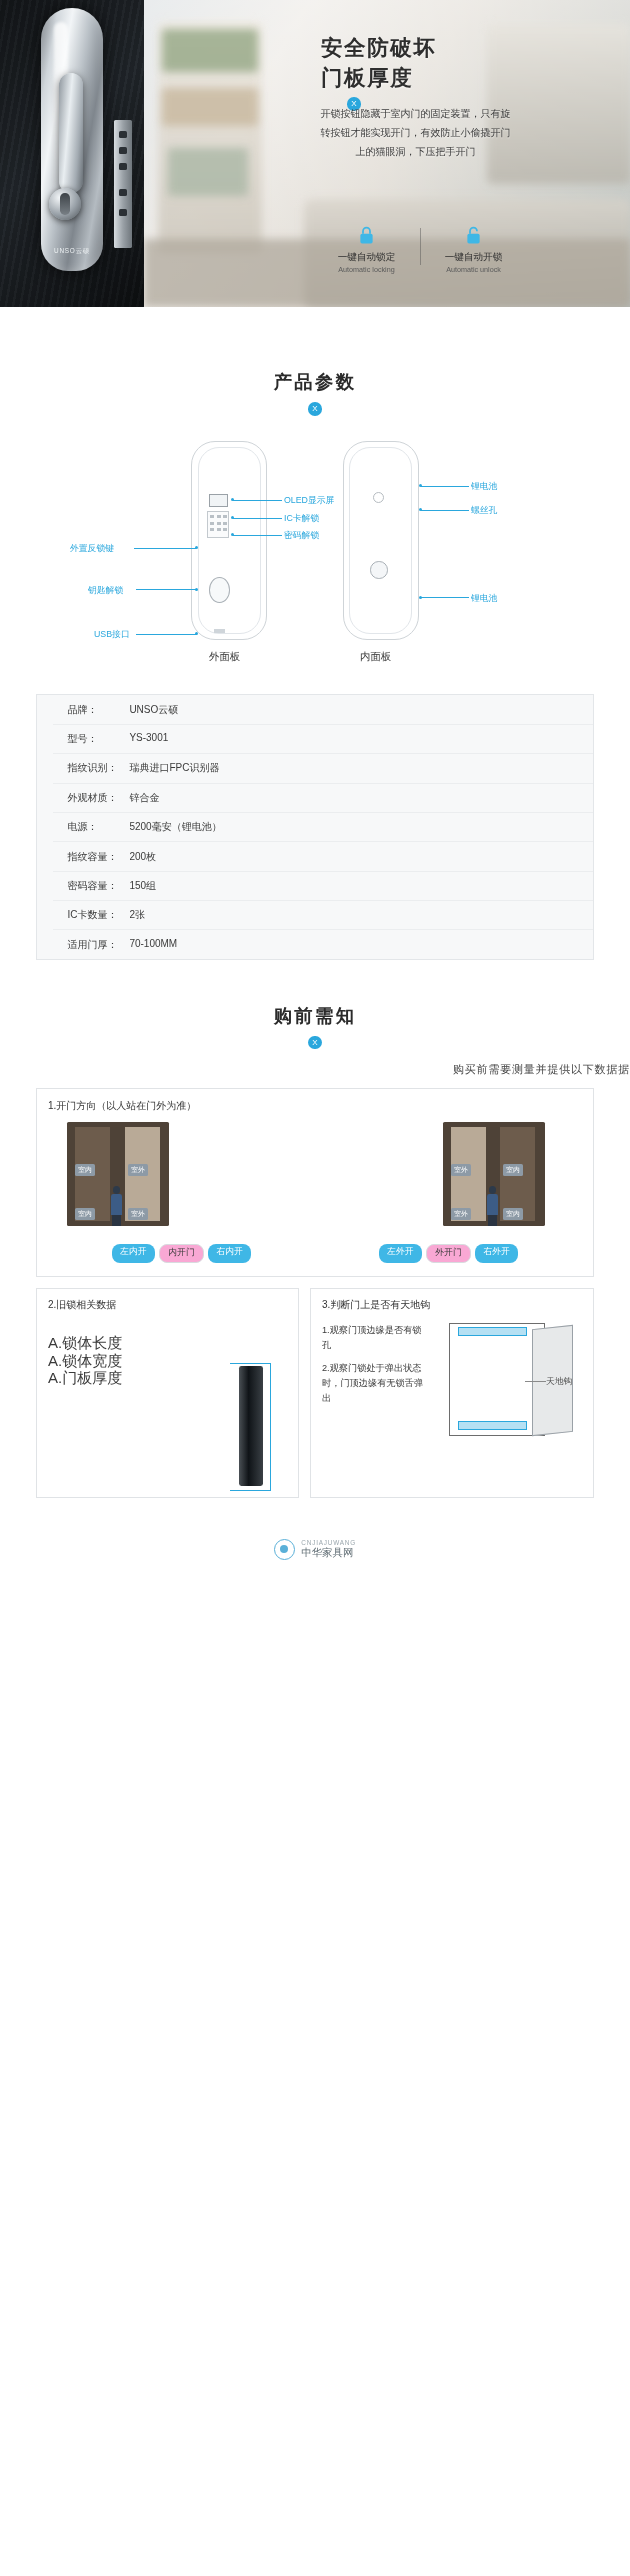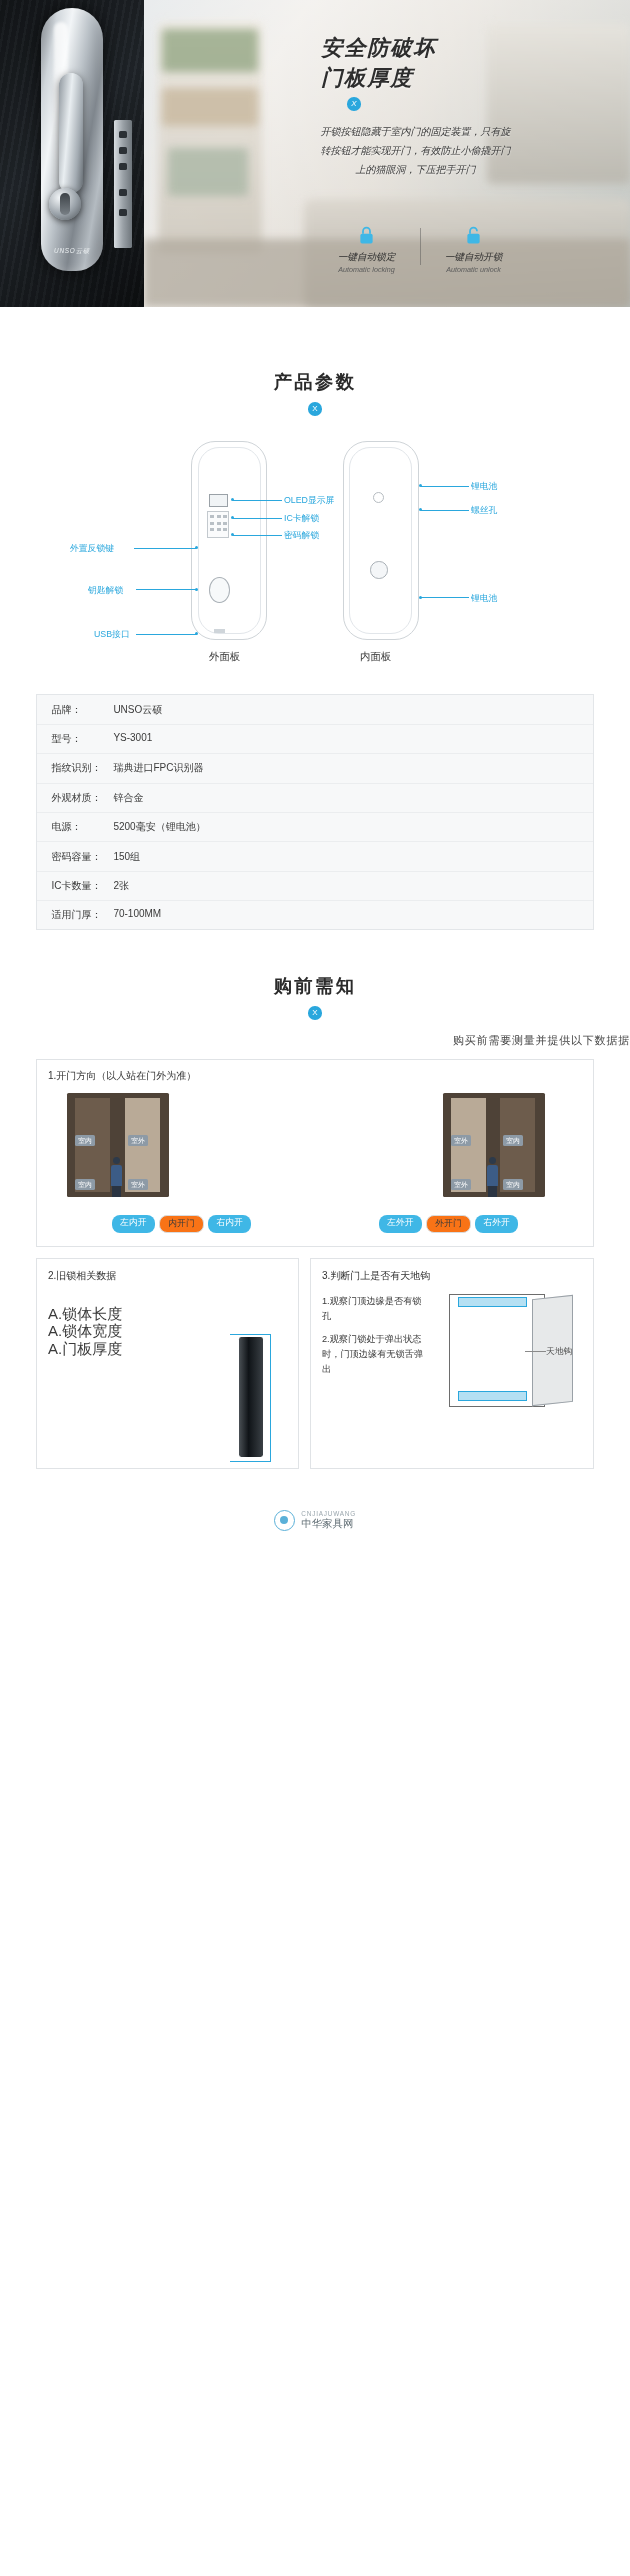--- a/index.html
+++ b/index.html
@@ -5,21 +5,21 @@
   * { box-sizing: border-box; margin: 0; padding: 0; }
   html, body {
     width: 630px;
     background: #ffffff;
     font-family: "Liberation Sans", sans-serif;
     color: #333;
   }
   .page { width: 630px; position: relative; overflow: hidden; }
 
   
-  .hero { width: 630px; height: 345px; display: flex; position: relative; font-style: italic; }
+  .hero { width: 630px; height: 345px; display: flex; position: relative; }
   .hero-left {
     width: 144px; height: 307px;
     background: linear-gradient(135deg,#14171a 0%,#23282d 45%,#0d0f11 100%);
     position: relative; overflow: hidden;
   }
   .wood-grain {
     position: absolute; inset: 0;
     background: repeating-linear-gradient(100deg, rgba(255,255,255,0.02) 0 2.4px, rgba(0,0,0,0.18) 2.4px 7.2px);
     opacity: .8;
   }
@@ -79,21 +79,21 @@
 
   .hero-title {
     position: absolute; left: 177px; top: 33px; font-size: 21.5px; line-height: 30px;
     color: #2e2e2e; font-weight: 700; letter-spacing: 1.6px; text-shadow: 0 0.8px 2.4px rgba(255,255,255,.7);
   }
   .hero-badge {
     position: absolute; left: 203px; top: 97px; width: 13.6px; height: 13.6px; border-radius: 50%;
     background: #2aa7dd; color: #fff; font-size: 8px; text-align: center; line-height: 13.6px;
   }
   .hero-desc {
-    position: absolute; left: 172px; top: 122px; width: 199px;
+    position: absolute; left: 172px; top: 104px; width: 199px;
     font-size: 10px; line-height: 19px; color: #3b3b3b; text-align: center;
     text-shadow: 0 0.8px 1.6px rgba(255,255,255,.65);
   }
   .hero-feats { position: absolute; left: 169px; top: 225px; width: 214px; display: flex; }
   .hero-feat { width: 107px; text-align: center; position: relative; }
   .hero-feat + .hero-feat:before {
     content: ""; position: absolute; left: 0; top: 3.2px; width: 0.8px; height: 37px; background: rgba(80,80,80,.45);
   }
   .feat-icon { width: 21px; height: 21px; margin: 0 auto 4.8px; }
   .feat-cn { font-size: 9.6px; color: #2f2f2f; }
@@ -127,21 +127,21 @@
   .knob-small { position:absolute; left:370px; top:128px; width:17.5px; height:17.5px; border-radius:50%; border:0.8px solid #a9b0b6; background:#f4f6f8; }
   .screw { position:absolute; left:373px; top:59px; width:11px; height:11px; border-radius:50%; border:0.8px solid #b6bcc1; }
   .usb { position:absolute; left:214px; top:196px; width:11px; height:4px; background:#cfd5da; }
 
   .lbl { position: absolute; font-size: 8.8px; color: #2aa7dd; white-space: nowrap; }
   .lead { position: absolute; background: #2aa7dd; height: 0.8px; }
   .dotmark { position: absolute; width: 3.2px; height: 3.2px; border-radius: 50%; background: #2aa7dd; }
   .panel-cap { position: absolute; font-size: 10.4px; color: #333; }
 
   
-  .spec-wrap { width: 558px; margin: 14.4px auto 0; border: 0.8px solid #e3e6e9; background: #f7f8f9; }
+  .spec-wrap { width: 558px; margin: 14.4px auto 0; border: 0.8px solid #e3e6e9; background: #f7f8f9; padding-left: 16px; }
   .spec-row { display: flex; padding: 7.2px 14.4px; font-size: 10px; color: #3a3a3a; border-bottom: 0.8px solid #ebedef; }
   .spec-row:last-child { border-bottom: none; }
   .spec-k { width: 62px; color: #3a3a3a; }
   .spec-v { color: #3a3a3a; }
 
   
   .notes { width: 558px; margin: 6.4px auto 0; }
   .note-box { border: 0.8px solid #e0e3e6; margin-top: 11px; padding: 9.6px 11px 12.8px; }
   .note-title { font-size: 10px; color: #333; margin-bottom: 6.4px; }
   .door-row { display: flex; }
@@ -150,21 +150,21 @@
   .doorframe { position: absolute; top: 3.2px; width: 102px; height: 104px; background: #4e4237; border-radius: 1.6px; }
   .doorleaf { position: absolute; top: 8px; width: 35px; height: 94px; background: #6d5c4c; }
   .doorleaf.light { background: #b9aa97; }
   .person { position: absolute; bottom: 12.8px; width: 12.8px; }
   .p-head { width: 7.2px; height: 7.2px; border-radius: 50%; background: #2d3a4a; margin: 0 auto; }
   .p-body { width: 10.4px; height: 21px; background: #3c5c86; margin: 0.8px auto 0; border-radius: 2.4px 2.4px 0 0; }
   .p-legs { width: 8.8px; height: 11px; background: #2a3442; margin: 0 auto; }
   .tag-in, .tag-out { position: absolute; font-size: 6.8px; color: #fff; background: #8d9aa6; padding: 0.8px 3.2px; border-radius: 1.6px; }
   .btn-row { display: flex; gap: 4.8px; justify-content: center; margin-top: 4.8px; }
   .pill { font-size: 8.8px; color: #fff; background: #3fb7e6; border-radius: 8px; padding: 2.4px 8px; }
-  .pill.plain { background: #f97316; color: #3a3a3a; border: 0.8px solid #d8dcdf; }
+  .pill.plain { background: #f9a8d4; color: #3a3a3a; border: 0.8px solid #d8dcdf; }
 
   .bottom-row { display: flex; gap: 11px; margin-top: 11px; }
   .bcol { border: 0.8px solid #e0e3e6; padding: 9.6px 11px 11px; }
   .bcol.left { width: 263px; }
   .bcol.right { width: 284px; }
   .meas-list { font-size: 15px; line-height: 17.5px; color: #3a3a3a; margin-top: 22px; }
   .lockstrip { position: absolute; right: 24px; top: 32px; width: 24px; height: 120px; background: linear-gradient(90deg,#4a5055,#0f1317 40%,#3a4045); border-radius: 2.4px; }
   .dim-line { position: absolute; background: #2aa7dd; }
   .num-list { font-size: 9.2px; line-height: 15px; color: #3a3a3a; }
 
@@ -324,20 +324,24 @@
       <div class="spec-k">指纹识别：</div>
       <div class="spec-v">瑞典进口FPC识别器</div>
     </div>
     <div class="spec-row">
       <div class="spec-k">外观材质：</div>
       <div class="spec-v">锌合金</div>
     </div>
     <div class="spec-row">
       <div class="spec-k">电源：</div>
       <div class="spec-v">5200毫安（锂电池）</div>
+    </div>
+    <div class="spec-row">
+      <div class="spec-k">指纹容量：</div>
+      <div class="spec-v">200枚</div>
     </div>
     <div class="spec-row">
       <div class="spec-k">密码容量：</div>
       <div class="spec-v">150组</div>
     </div>
     <div class="spec-row">
       <div class="spec-k">IC卡数量：</div>
       <div class="spec-v">2张</div>
     </div>
     <div class="spec-row">

